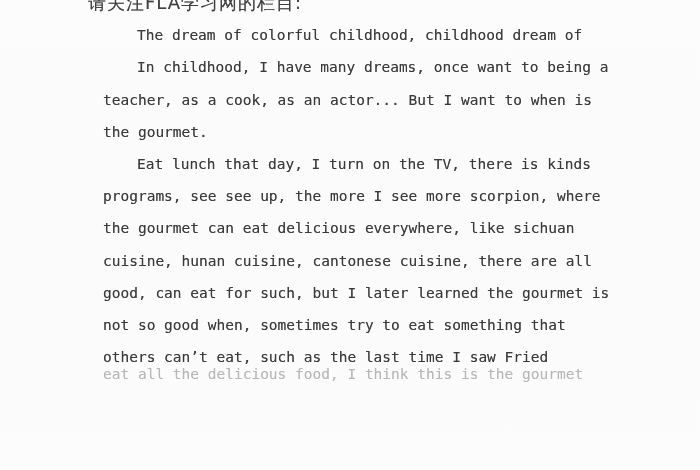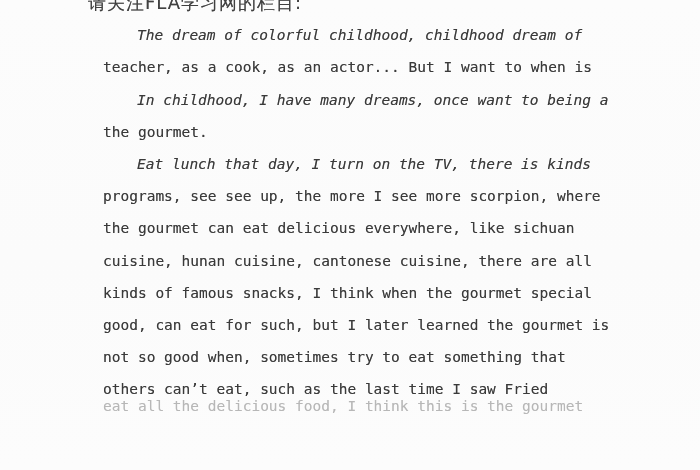--- a/index.html
+++ b/index.html
@@ -31,21 +31,20 @@
     height: 32.2px;
     line-height: 32.2px;
     font-size: 14.5px;
     letter-spacing: 0px;
     white-space: pre;
     color: #3a3a3a;
     text-shadow: 0 0 0.6px rgba(70,70,70,0.55);
   }
   .line.indent {
     padding-left: 34px;
-    font-style: italic;
   }
   .line.cjk {
     font-size: 18px;
     line-height: 32.2px;
     margin-left: -15px;
     font-family: "DejaVu Sans", sans-serif;
     letter-spacing: 1px;
     color: #404040;
   }
   .line.cutoff {
@@ -54,26 +53,25 @@
     filter: blur(0.4px);
   }
 </style>
 </head>
 <body>
 
 <div class="page">
   <div class="text-column" id="text-column">
       <div class="line cjk">请关注FLA学习网的栏目:</div>
       <div class="line indent">The dream of colorful childhood, childhood dream of</div>
+      <div class="line indent">In childhood, I have many dreams, once want to being a</div>
       <div class="line">teacher, as a cook, as an actor... But I want to when is</div>
-      <div class="line indent">In childhood, I have many dreams, once want to being a</div>
       <div class="line">the gourmet.</div>
       <div class="line indent">Eat lunch that day, I turn on the TV, there is kinds</div>
       <div class="line">programs, see see up, the more I see more scorpion, where</div>
       <div class="line">the gourmet can eat delicious everywhere, like sichuan</div>
       <div class="line">cuisine, hunan cuisine, cantonese cuisine, there are all</div>
-      <div class="line">kinds of famous snacks, I think when the gourmet special</div>
       <div class="line">good, can eat for such, but I later learned the gourmet is</div>
       <div class="line">not so good when, sometimes try to eat something that</div>
       <div class="line">others can’t eat, such as the last time I saw Fried</div>
       <div class="line cutoff">eat all the delicious food, I think this is the gourmet</div>
     </div>
 </div>
 
 </body></html>

